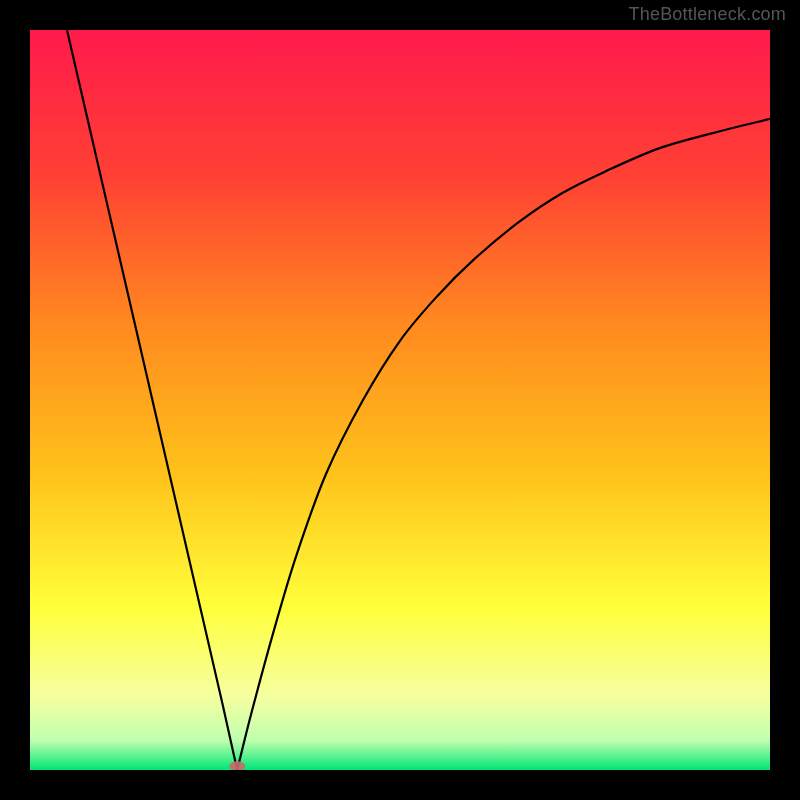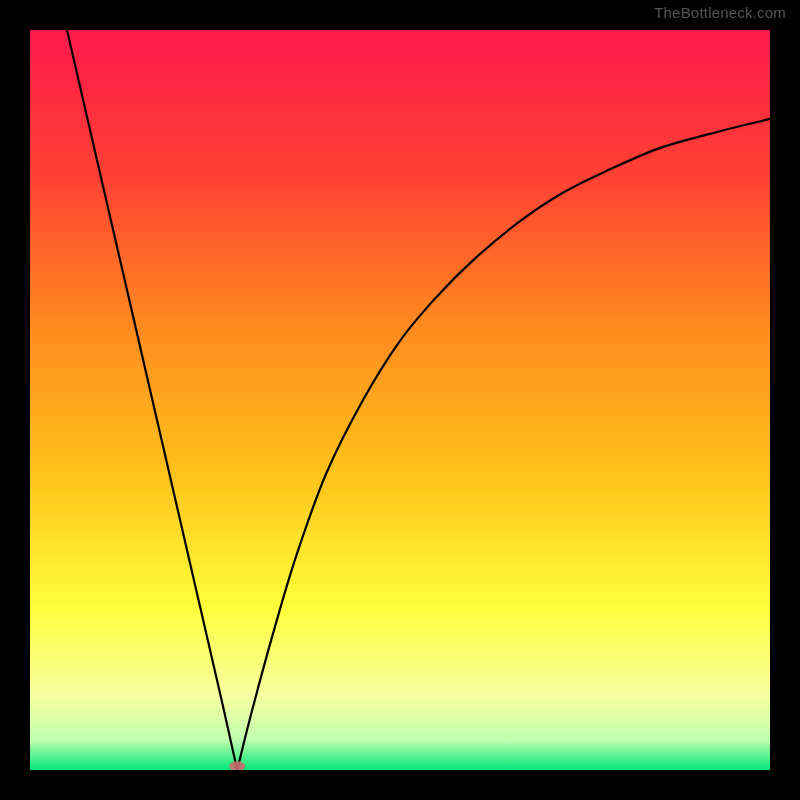--- a/index.html
+++ b/index.html
@@ -15,21 +15,21 @@
     position: relative;
     width: 800px;
     height: 800px;
     background: #000;
   }
   .watermark {
     position: absolute;
     top: 4px;
     right: 14px;
     color: #555;
-    font-size: 15px;
+    font-size: 18px;
     font-weight: 500;
     letter-spacing: 0.2px;
     z-index: 10;
   }
   .plot-region {
     position: absolute;
     left: 30px;
     top: 30px;
     width: 740px;
     height: 740px;

